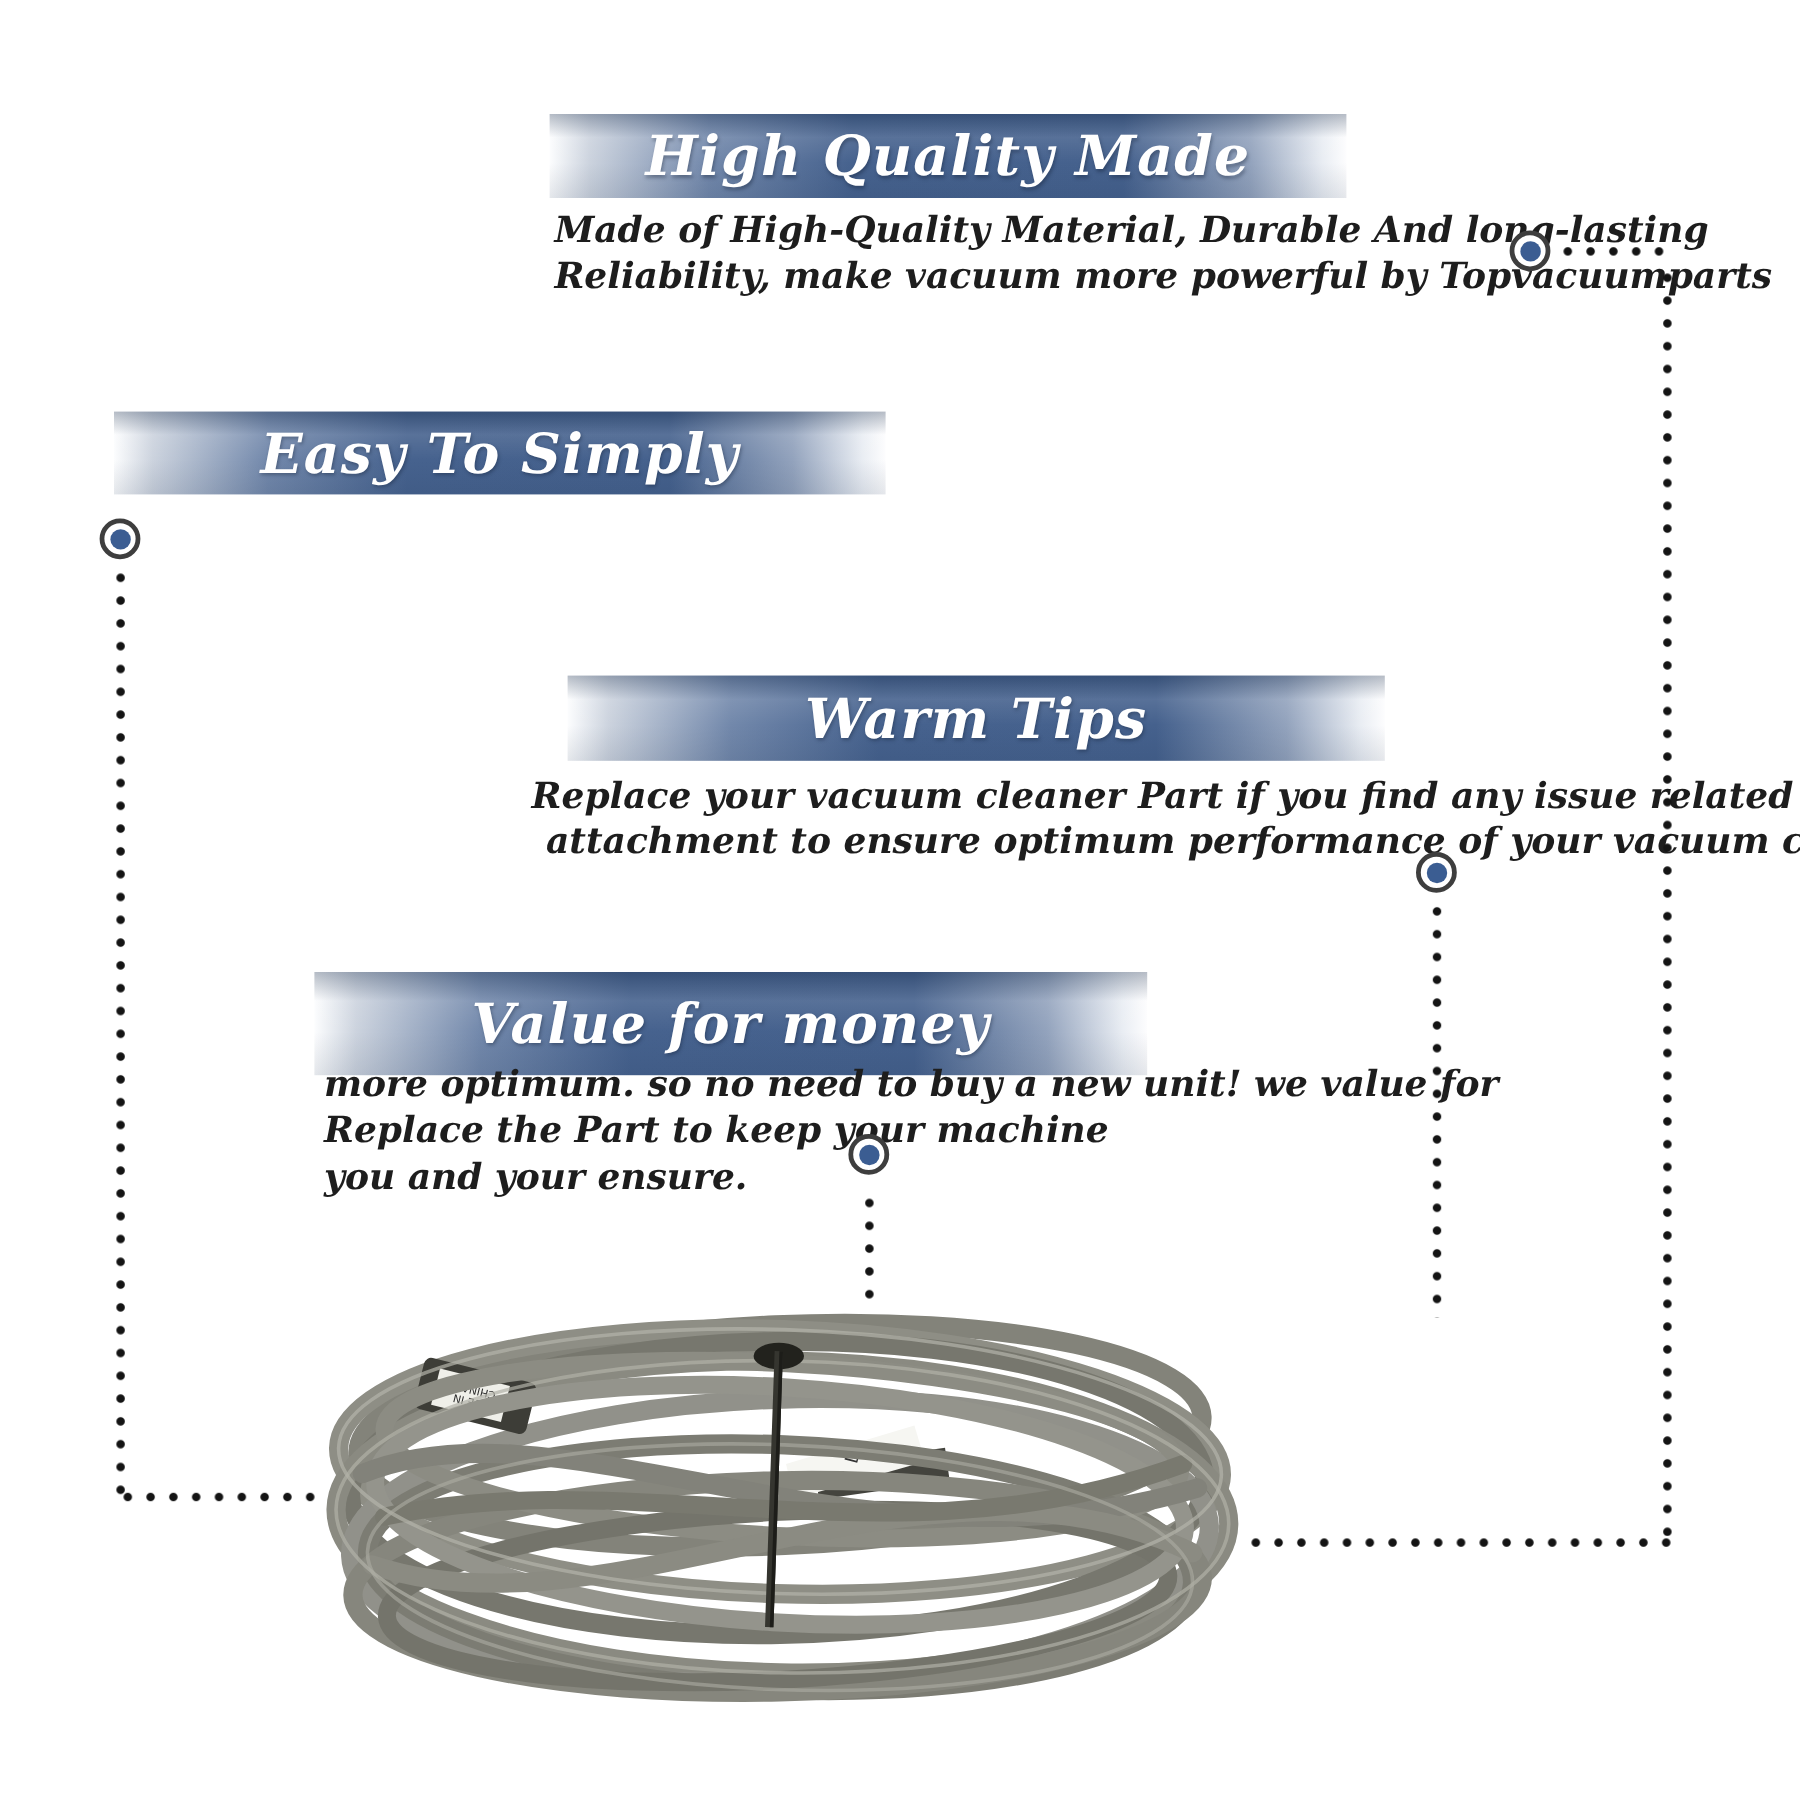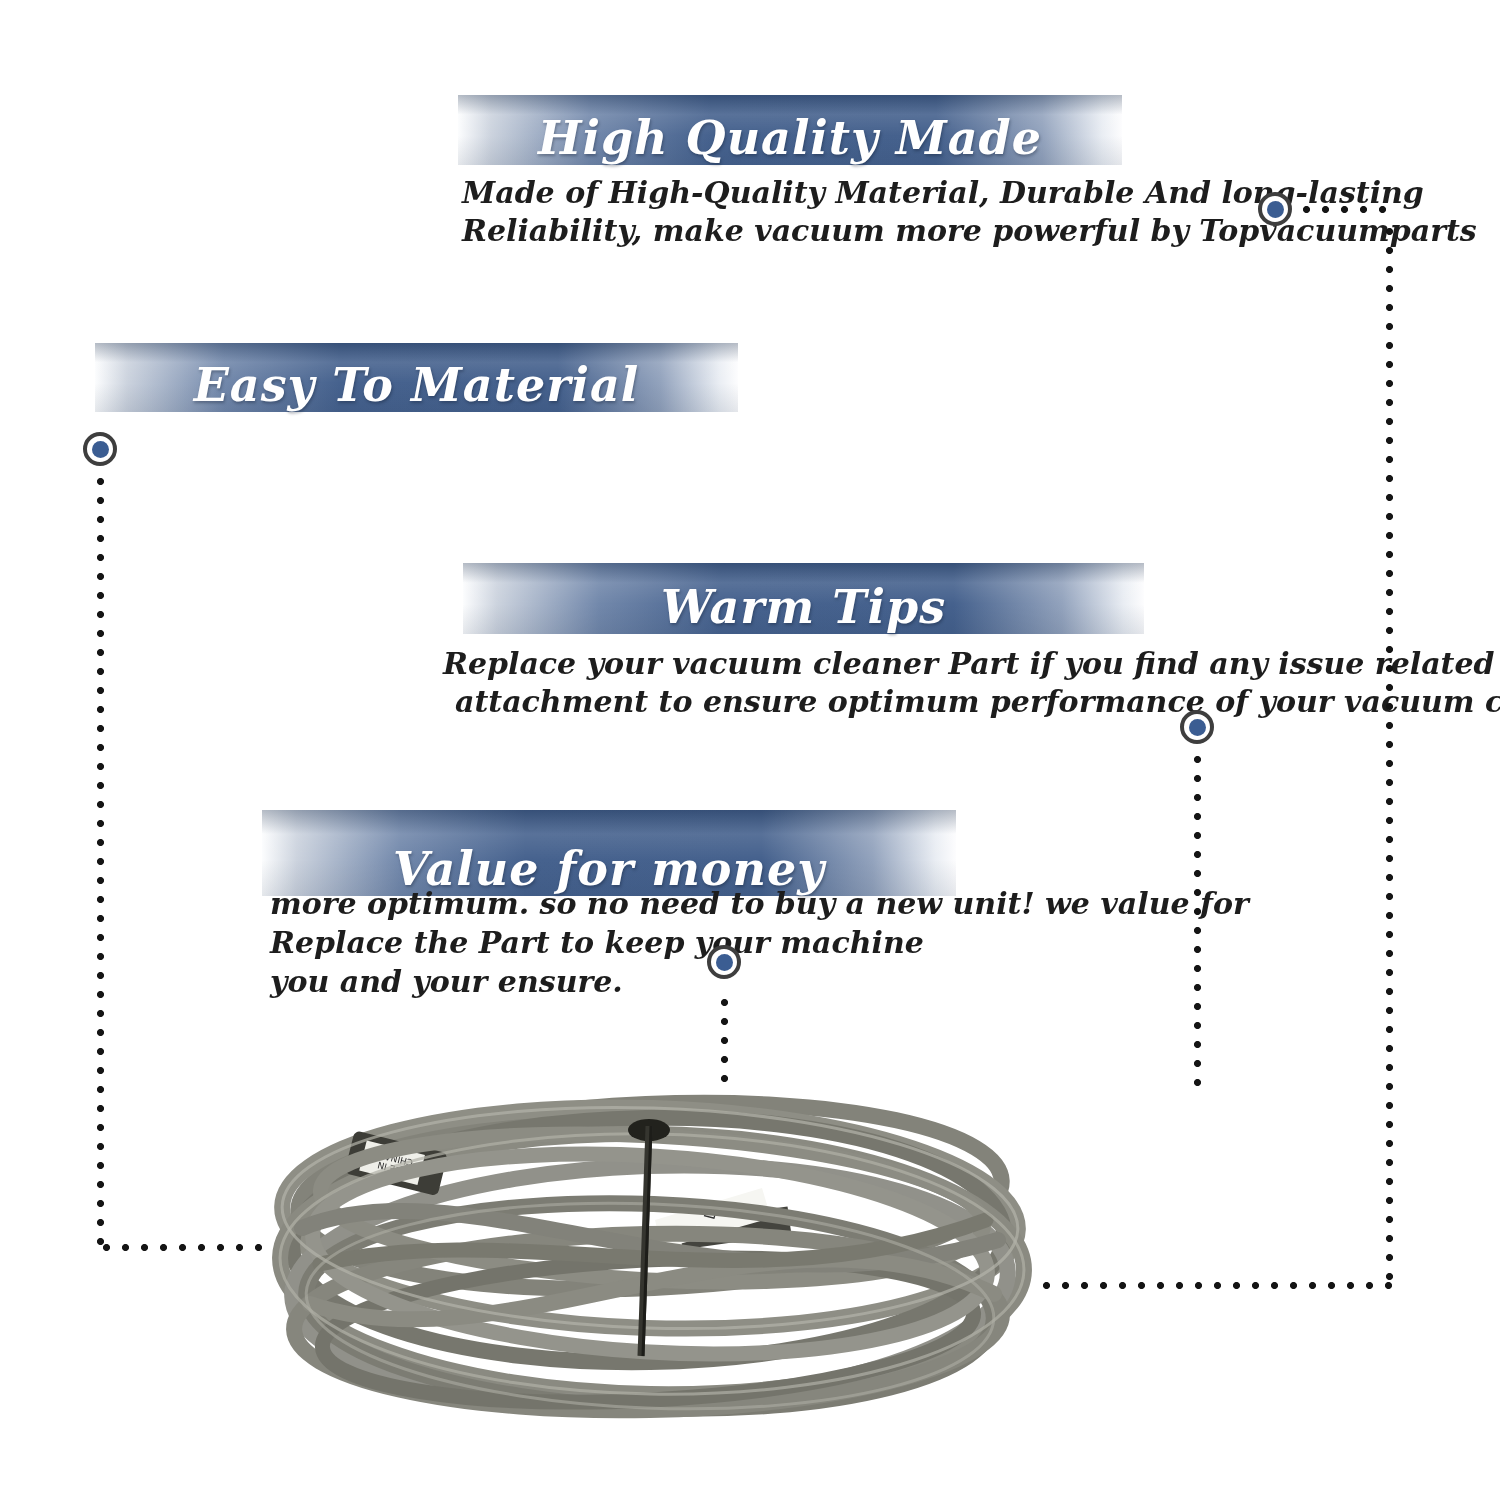--- a/index.html
+++ b/index.html
@@ -2,21 +2,21 @@
 <html><head>
 <meta charset="utf-8">
 <style>
   html,body { margin:0; padding:0; background:#ffffff; }
   #stage {
     position:relative; width:1500px; height:1500px; background:#ffffff;
     overflow:hidden; font-family:"DejaVu Serif", serif;
   }
   .banner {
     position:absolute;
-    display:flex; align-items:flex-end; justify-content:center;
+    display:flex; align-items:center; justify-content:center;
     background-image:
       linear-gradient(to bottom, rgba(18,38,68,0.30) 0%, rgba(255,255,255,0.10) 28%, rgba(255,255,255,0) 58%, rgba(18,38,68,0.10) 100%),
       linear-gradient(to right, #fcfdfe 0%, #ccd3de 5%, #7288ab 20%, #46628e 38%, #45618d 72%, #93a3bd 88%, #e9edf3 97%, #fdfdfe 100%);
   }
   .banner-title {
     font-style:italic; font-weight:bold; font-size:46px; color:#ffffff;
     letter-spacing:1px; text-shadow:1px 2px 3px rgba(15,25,45,0.35);
     white-space:nowrap;
   }
   .body-text {
@@ -49,24 +49,24 @@
 
   <div class="banner" style="left:458px; top:95px; width:664px; height:70px;">
     <span class="banner-title">High Quality Made</span>
   </div>
   <div class="body-text" style="left:462px; top:174px;">
     <div>Made of High-Quality Material, Durable And long-lasting</div>
     <div>Reliability, make vacuum more powerful by Topvacuumparts</div>
   </div>
 
   <div class="banner" style="left:95px; top:343px; width:643px; height:69px;">
-    <span class="banner-title">Easy To Material</span>
+    <span class="banner-title">Easy To Simply</span>
   </div>
 
-  <div class="banner" style="left:463px; top:563px; width:681px; height:71px;">
+  <div class="banner" style="left:473px; top:563px; width:681px; height:71px;">
     <span class="banner-title">Warm Tips</span>
   </div>
   <div class="body-text" style="left:443px; top:645px;">
     <div>Replace your vacuum cleaner Part if you find any issue related with</div>
     <div class="indent-12">attachment to ensure optimum performance of your vacuum cleaner.</div>
   </div>
 
   <div class="banner" style="left:262px; top:810px; width:694px; height:86px;">
     <span class="banner-title">Value for money</span>
   </div>

